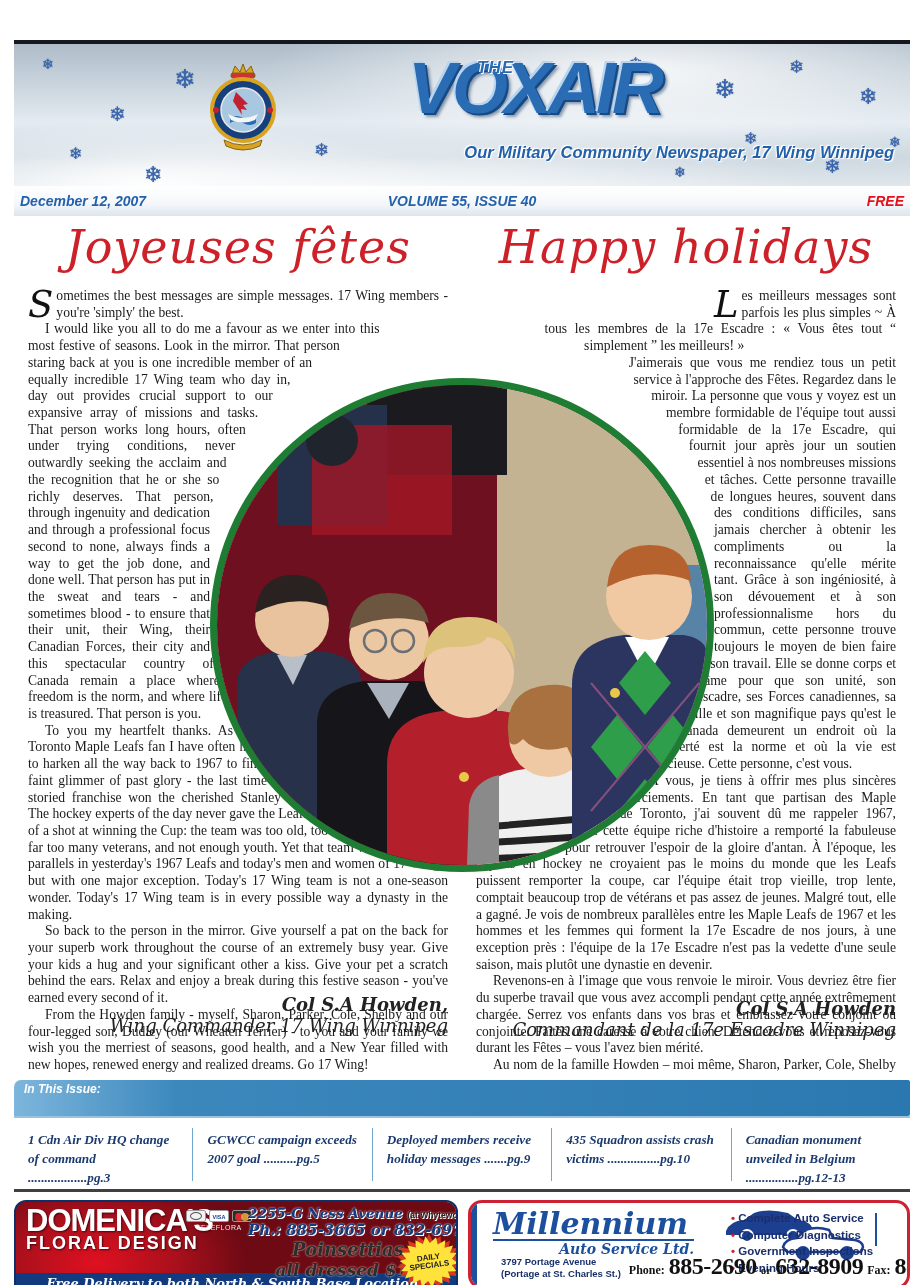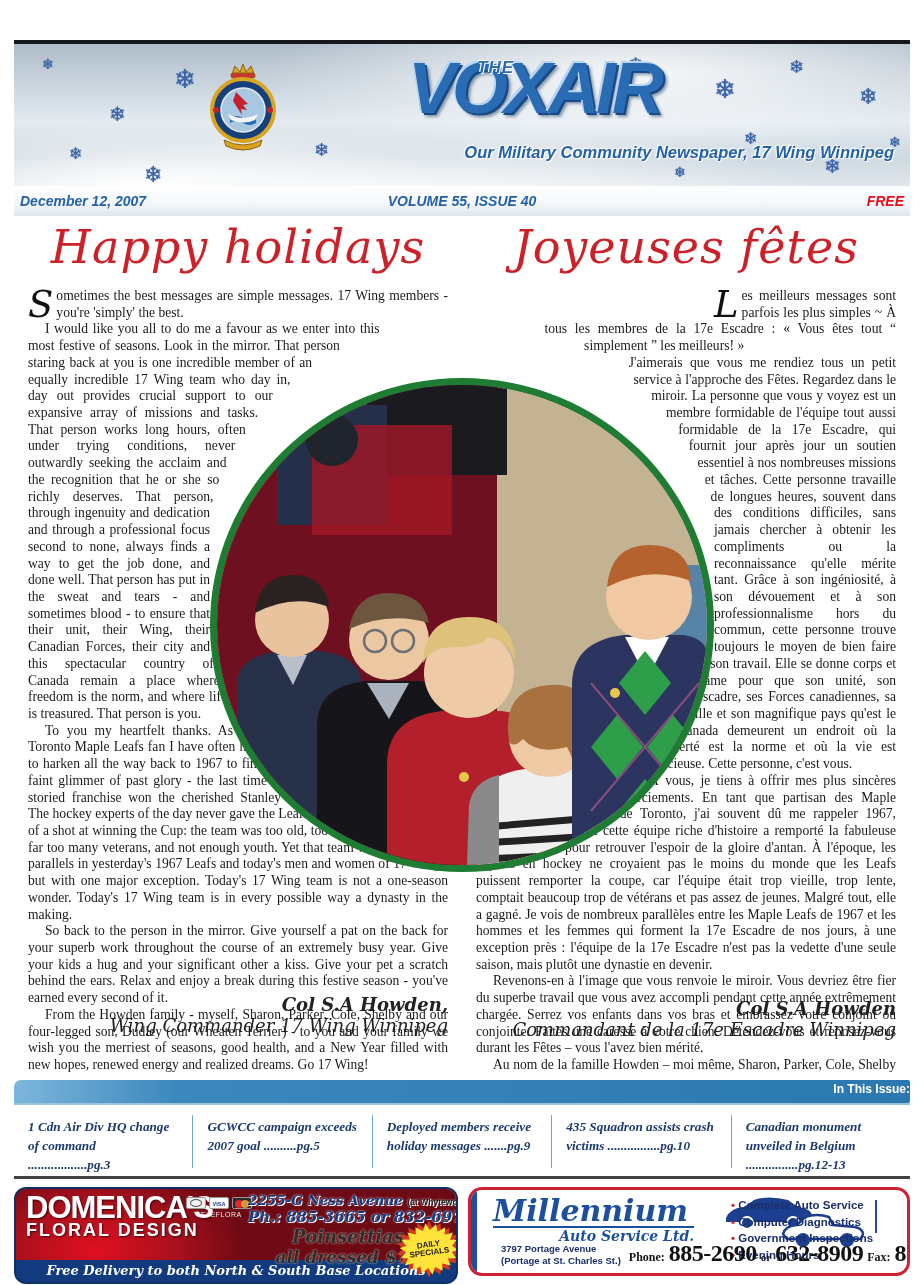--- a/index.html
+++ b/index.html
@@ -77,24 +77,24 @@
 
   .oval {
     position:absolute; left:196px; top:96px; width:504px; height:494px;
     border-radius:50%; border:7px solid #1e7c33; overflow:hidden;
     box-shadow:0 0 0 2px #fff inset; background:#7a1520; z-index:2;
   }
 
   
   .issue { margin-top:8px; }
   .issue-bar {
-    height:23px; border-radius:7px 2px 2px 0;
+    height:36px; border-radius:7px 2px 2px 0;
     background:linear-gradient(90deg,#7db6dc 0%, #3c88bd 18%, #2b78b0 100%);
-    color:#fff; font-family:"Liberation Sans", sans-serif; font-weight:bold;
-    font-size:12px; line-height:19px; padding-left:10px;text-align:right;
+    color:#fff; font-family:"Liberation Sans", sans-serif; font-style:italic; font-weight:bold;
+    font-size:12px; line-height:19px; padding-left:10px;
   }
   .issue-box {
     display:flex; border-top:2px solid #9cc3de; border-bottom:3px solid #404040;
     background:#fff; height:76px; align-items:stretch; padding:10px 0 8px 0;
   }
   .issue-item {
     flex:1; padding:2px 14px; border-left:1px solid #6fa8cf;
     font-style:italic; font-weight:bold; font-size:13.2px; line-height:1.45; color:#1b3a70;
   }
   .issue-item:first-child { border-left:none; }
@@ -215,22 +215,22 @@
     <div class="tagline">Our Military Community Newspaper, 17 Wing Winnipeg</div>
   </div>
 
   <div class="datebar">
     <span class="d-left">December 12, 2007</span>
     <span class="d-mid">VOLUME 55, ISSUE 40</span>
     <span class="d-right">FREE</span>
   </div>
 
   <div class="headrow">
+    <h1>Joyeuses fêtes</h1>
     <h1>Happy holidays</h1>
-    <h1>Joyeuses fêtes</h1>
   </div>
 
   <div class="bodyzone">
     <div class="cols">
       <div class="col">
         <div class="cut-r"></div>
         <p class="noindent"><span class="dropcap">S</span><span>ometimes the best messages are simple messages.  17 Wing members - you're 'simply' the best.</span></p>
         <p>I would like you all to do me a favour as we enter into this most festive of seasons.  Look in the mirror.  That person staring back at you is one incredible member of an equally incredible 17 Wing team who day in, day out provides crucial support to our expansive array of missions and tasks.  That person works long hours, often under trying conditions, never outwardly seeking the acclaim and the recognition that he or she so richly deserves.  That person, through ingenuity and dedication and through a professional focus second to none, always finds a way to get the job done, and done well.  That person has put in the sweat and tears - and sometimes blood - to ensure that their unit, their Wing, their Canadian Forces, their city and this spectacular country of Canada remain a place where freedom is the norm, and where life is treasured.  That person is you.</p>
         <p>To you my heartfelt thanks.  As a Toronto Maple Leafs fan I have often had to harken all the way back to 1967 to find a faint glimmer of past glory - the last time this storied franchise won the cherished Stanley Cup.  The hockey experts of the day never gave the Leafs much of a shot at winning the Cup: the team was too old, too slow, had far too many veterans, and not enough youth.  Yet that team won.  I see many parallels in yesterday's 1967 Leafs and today's men and women of 17 Wing - but with one major exception.  Today's 17 Wing team is not a one-season wonder.  Today's 17 Wing team is in every possible way a dynasty in the making.</p>
         <p>So back to the person in the mirror.  Give yourself a pat on the back for your superb work throughout the course of an extremely busy year.  Give your kids a hug and your significant other a kiss.  Give your pet a scratch behind the ears.  Relax and enjoy a break during this festive season - you've earned every second of it.</p>

